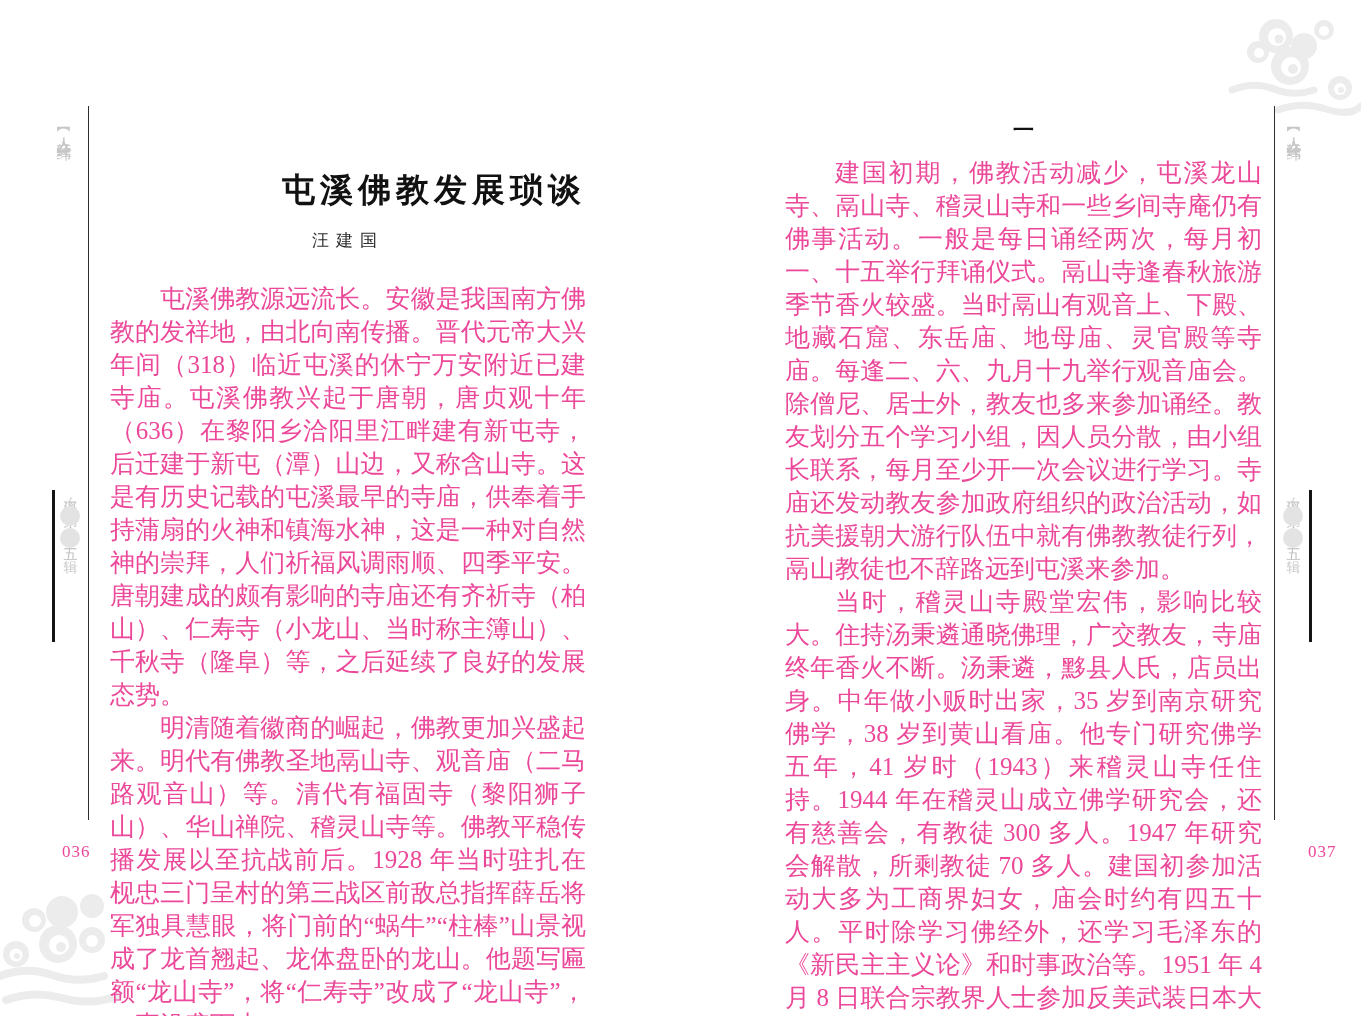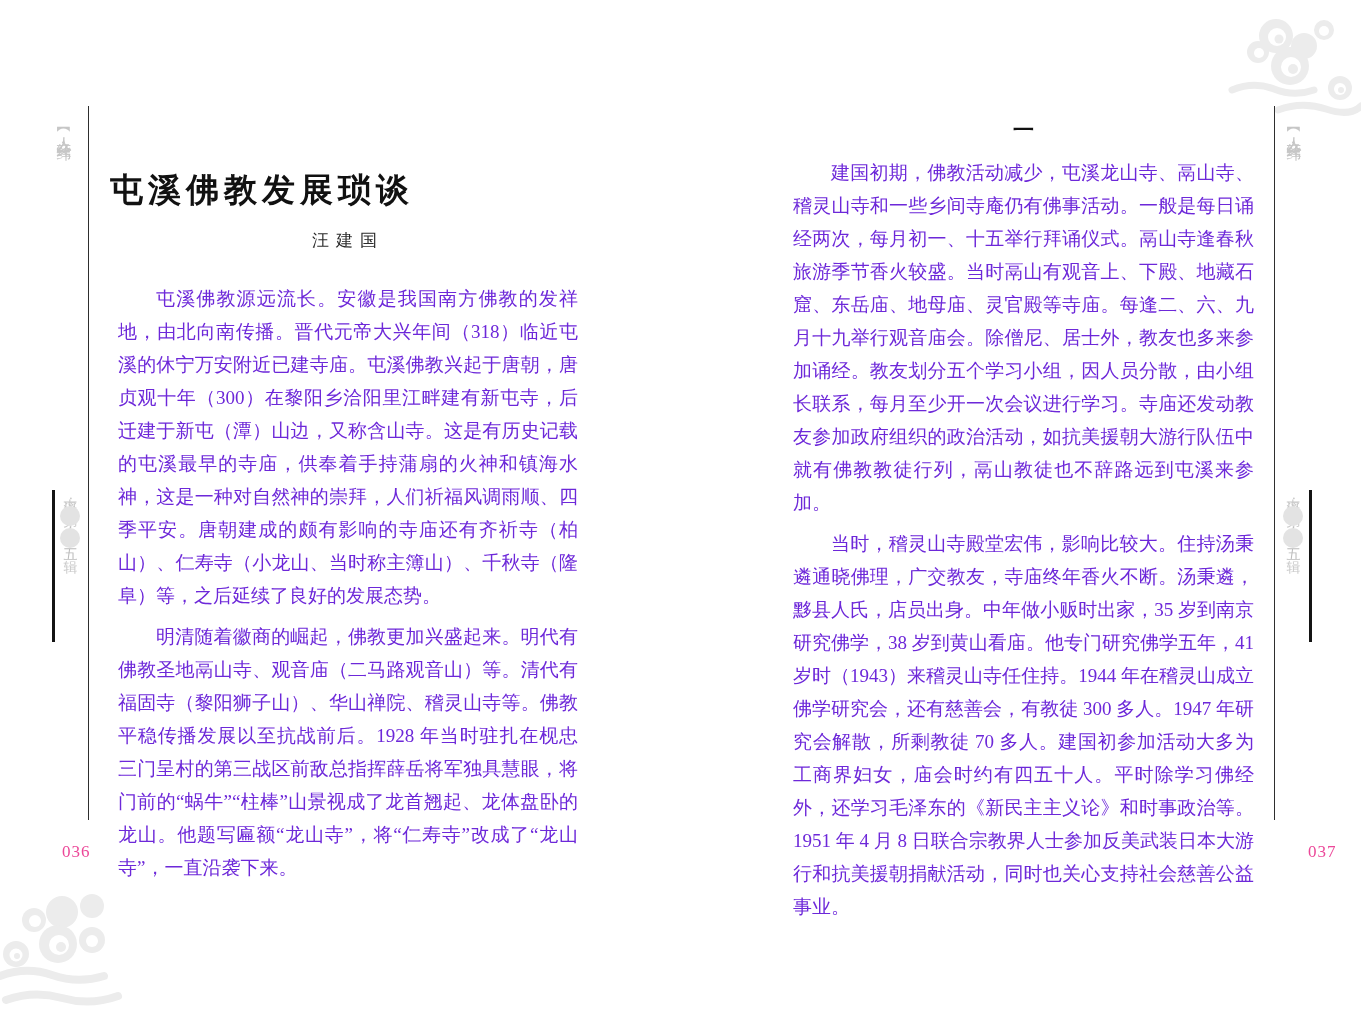--- a/index.html
+++ b/index.html
@@ -46,34 +46,34 @@
   .pnum{position:absolute;top:842px;font-size:17px;color:#ec4899;letter-spacing:1px;}
   .left-pnum{left:62px;}
   .right-pnum{left:1308px;}
   
   .content{position:absolute;}
   .content.left{left:110px;top:168px;width:476px;}
   .content.right{left:785px;top:116px;width:477px;}
   .title{
     margin:0 0 16px 0;
     font-size:33px;font-weight:bold;
-    text-align:left;letter-spacing:5px;
+    text-align:right;letter-spacing:5px;
     color:#111;
   }
   .author{
     text-align:center;font-size:17px;letter-spacing:7px;
     color:#2a2a2a;margin-bottom:30px;
   }
   .section-marker{
     text-align:center;font-weight:bold;font-size:21px;
     margin:0 0 12px 0;color:#111;
   }
   .content p{
-    margin:8px;font-size:19px;line-height:33px;
-    text-align:justify;text-indent:2em;color:#6d28d9;
+    margin:0;font-size:25px;line-height:33px;
+    text-align:justify;text-indent:2em;color:#ec4899;
   }
 </style>
 </head>
 <body>
 
 <div class="spread">
 
   <svg class="cloud tr" width="145" height="115" viewBox="0 0 145 115" aria-hidden="true">
     <g fill="#ececec">
       <circle cx="60" cy="26" r="17"></circle>
@@ -129,21 +129,21 @@
   <div>
     <div class="margin-cat left-cat">【人文经纬】</div>
     <div class="rule left-rule"></div>
     <div class="series-bar left-bar"></div>
     <div class="series left-series"><span>屯溪文史·第</span><span class="circ">十</span><span class="circ">五</span><span>辑</span></div>
     <div class="pnum left-pnum">036</div>
 
     <div class="content left">
       <h1 class="title">屯溪佛教发展琐谈</h1>
       <div class="author">汪建国</div>
-      <p>屯溪佛教源远流长。安徽是我国南方佛教的发祥地，由北向南传播。晋代元帝大兴年间（318）临近屯溪的休宁万安附近已建寺庙。屯溪佛教兴起于唐朝，唐贞观十年（300）在黎阳乡洽阳里江畔建有新屯寺，后迁建于新屯（潭）山边，又称含山寺。这是有历史记载的屯溪最早的寺庙，供奉着手持蒲扇的火神和镇海水神，这是一种对自然神的崇拜，人们祈福风调雨顺、四季平安。唐朝建成的颇有影响的寺庙还有齐祈寺（柏山）、仁寿寺（小龙山、当时称主簿山）、千秋寺（隆阜）等，之后延续了良好的发展态势。</p>
+      <p>屯溪佛教源远流长。安徽是我国南方佛教的发祥地，由北向南传播。晋代元帝大兴年间（318）临近屯溪的休宁万安附近已建寺庙。屯溪佛教兴起于唐朝，唐贞观十年（636）在黎阳乡洽阳里江畔建有新屯寺，后迁建于新屯（潭）山边，又称含山寺。这是有历史记载的屯溪最早的寺庙，供奉着手持蒲扇的火神和镇海水神，这是一种对自然神的崇拜，人们祈福风调雨顺、四季平安。唐朝建成的颇有影响的寺庙还有齐祈寺（柏山）、仁寿寺（小龙山、当时称主簿山）、千秋寺（隆阜）等，之后延续了良好的发展态势。</p>
       <p>明清随着徽商的崛起，佛教更加兴盛起来。明代有佛教圣地鬲山寺、观音庙（二马路观音山）等。清代有福固寺（黎阳狮子山）、华山禅院、稽灵山寺等。佛教平稳传播发展以至抗战前后。1928 年当时驻扎在枧忠三门呈村的第三战区前敌总指挥薛岳将军独具慧眼，将门前的“蜗牛”“柱棒”山景视成了龙首翘起、龙体盘卧的龙山。他题写匾额“龙山寺”，将“仁寿寺”改成了“龙山寺”，一直沿袭下来。</p>
     </div>
   </div>
 
   <div>
     <div class="margin-cat right-cat">【人文经纬】</div>
     <div class="rule right-rule"></div>
     <div class="series-bar right-bar"></div>
     <div class="series right-series"><span>屯溪文史·第</span><span class="circ">十</span><span class="circ">五</span><span>辑</span></div>
     <div class="pnum right-pnum">037</div>

